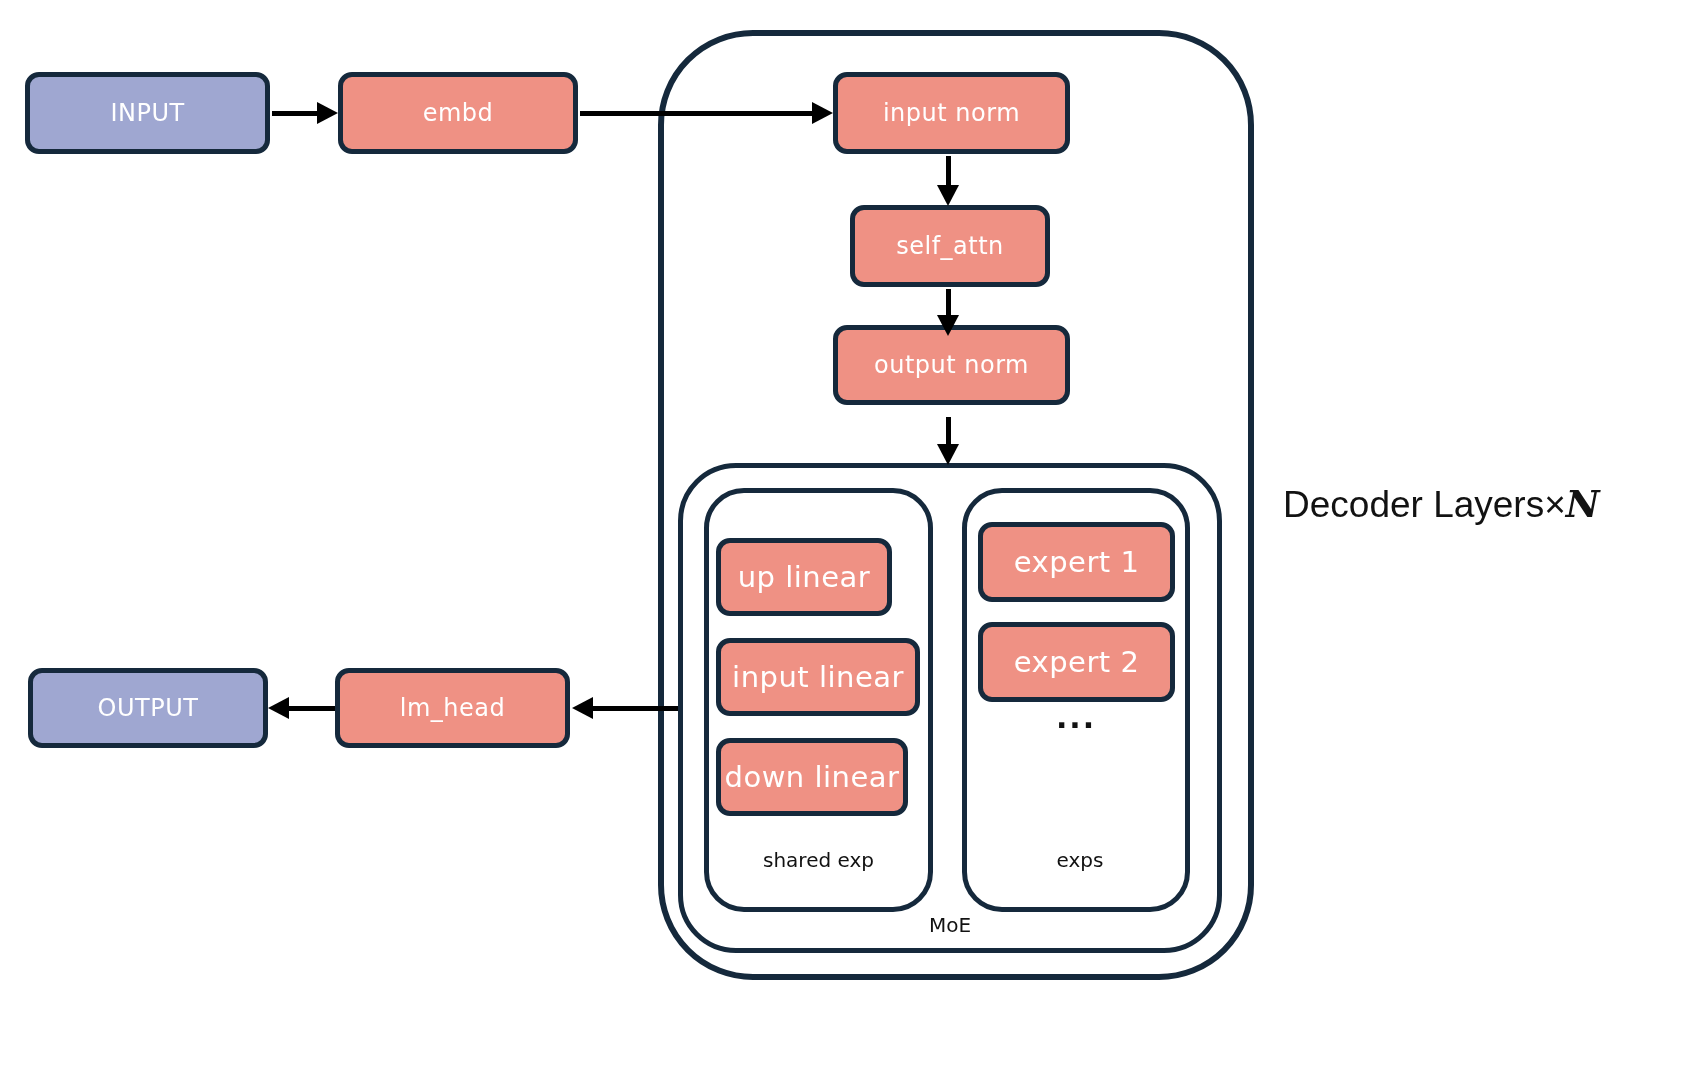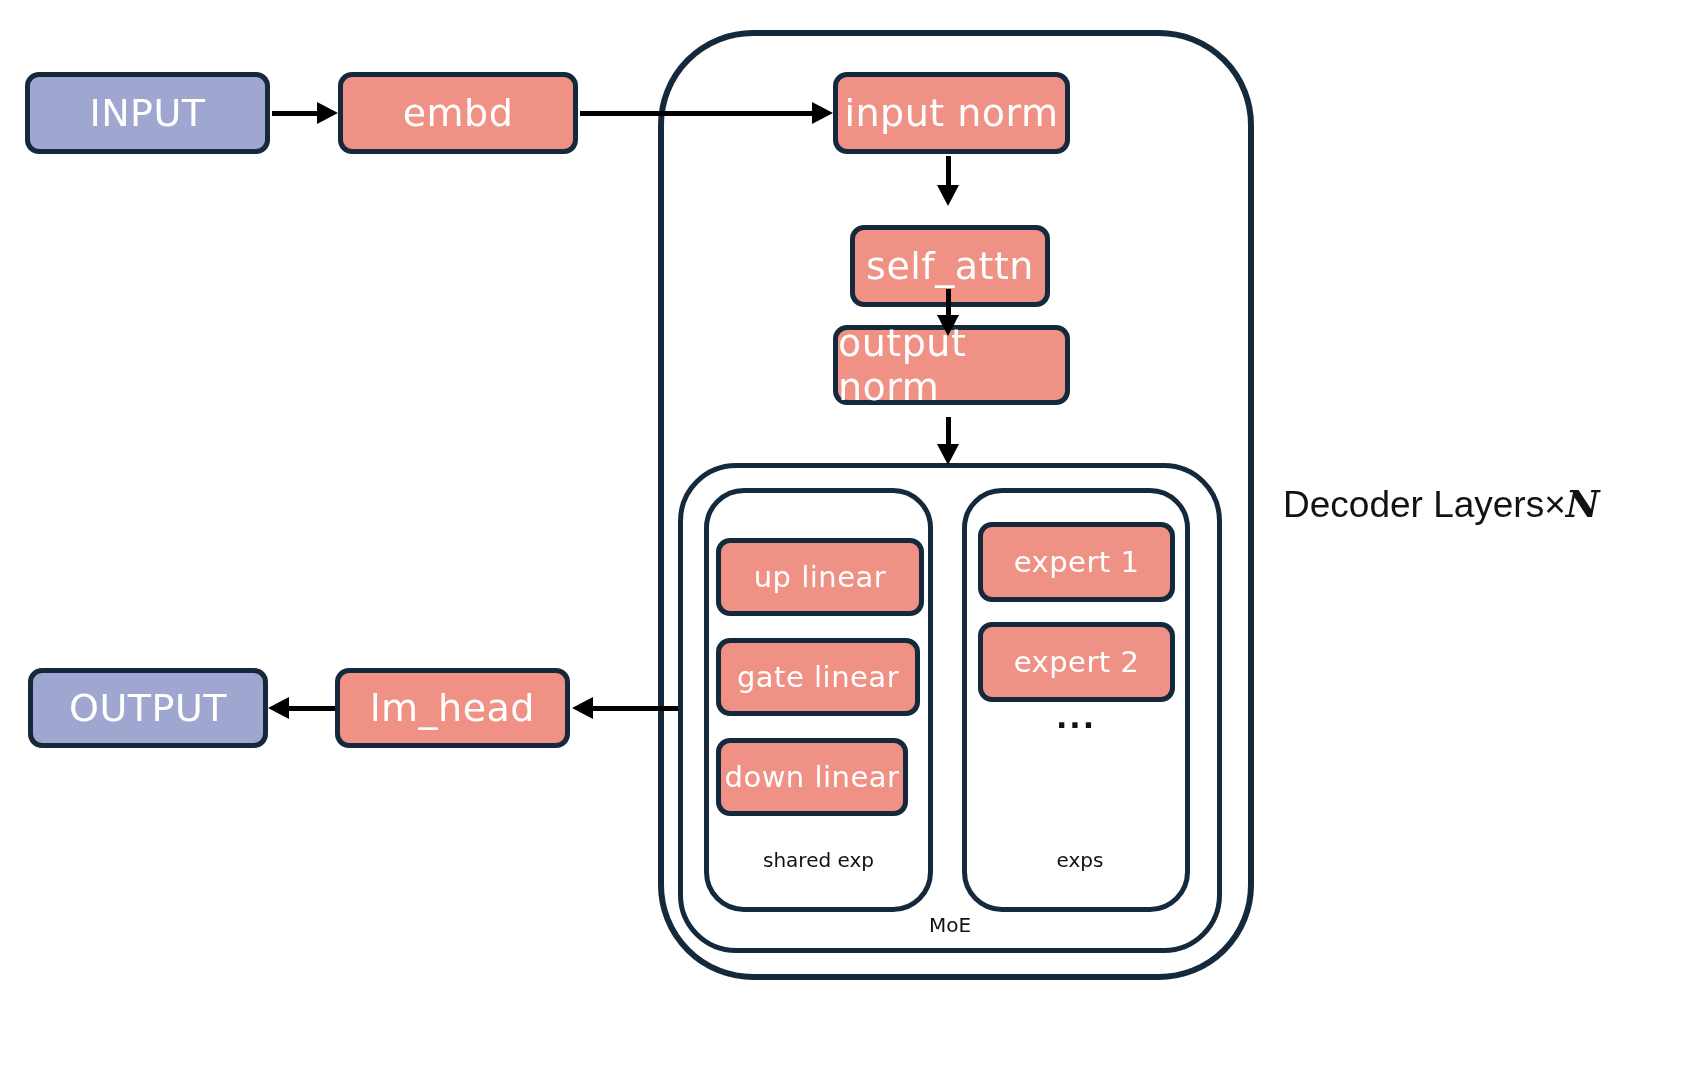--- a/index.html
+++ b/index.html
@@ -35,21 +35,21 @@
     border:5px solid var(--outline);border-radius:40px;
     box-sizing:border-box;background:var(--background);
   }
   .shared{left:704px;width:229px;}
   .exps{left:962px;width:228px;}
   
   .node{
     position:absolute;box-sizing:border-box;
     border:5px solid var(--outline);border-radius:14px;
     display:flex;align-items:center;justify-content:center;
-    color:var(--node-text);font-size:38px;letter-spacing:0.5px;
+    color:var(--node-text);font-size:24px;letter-spacing:0.5px;
   }
   .salmon{background:var(--module-fill);}
   .purple{background:var(--io-fill);}
   .small-node{font-size:29px;}
   
   .clabel{
     position:absolute;text-align:center;
     color:var(--label-text);font-size:20px;
     font-family:"DejaVu Sans","Liberation Sans",sans-serif;
   }
@@ -93,33 +93,33 @@
   </div>
 
   <div class="node salmon" style="left:338px;top:72px;width:240px;height:82px;">
     <span>embd</span>
   </div>
 
   <div class="node salmon" style="left:833px;top:72px;width:237px;height:82px;">
     <span>input norm</span>
   </div>
 
-  <div class="node salmon" style="left:850px;top:205px;width:200px;height:82px;margin-top:20px;">
+  <div class="node salmon" style="left:850px;top:205px;width:200px;height:82px;">
     <span>self_attn</span>
   </div>
 
   <div class="node salmon" style="left:833px;top:325px;width:237px;height:80px;">
     <span>output norm</span>
   </div>
 
-  <div class="node salmon small-node" style="left:716px;top:538px;width:208px;height:78px;">
+  <div class="node salmon small-node" style="left:716px;top:538px;width:176px;height:78px;">
     <span>up linear</span>
   </div>
   <div class="node salmon small-node" style="left:716px;top:638px;width:204px;height:78px;">
-    <span>gate linear</span>
+    <span>input linear</span>
   </div>
   <div class="node salmon small-node" style="left:716px;top:738px;width:192px;height:78px;">
     <span>down linear</span>
   </div>
   <div class="clabel" style="left:704px;top:848px;width:229px;">shared exp</div>
 
   <div class="node salmon small-node" style="left:978px;top:522px;width:197px;height:80px;">
     <span>expert 1</span>
   </div>
   <div class="node salmon small-node" style="left:978px;top:622px;width:197px;height:80px;">

